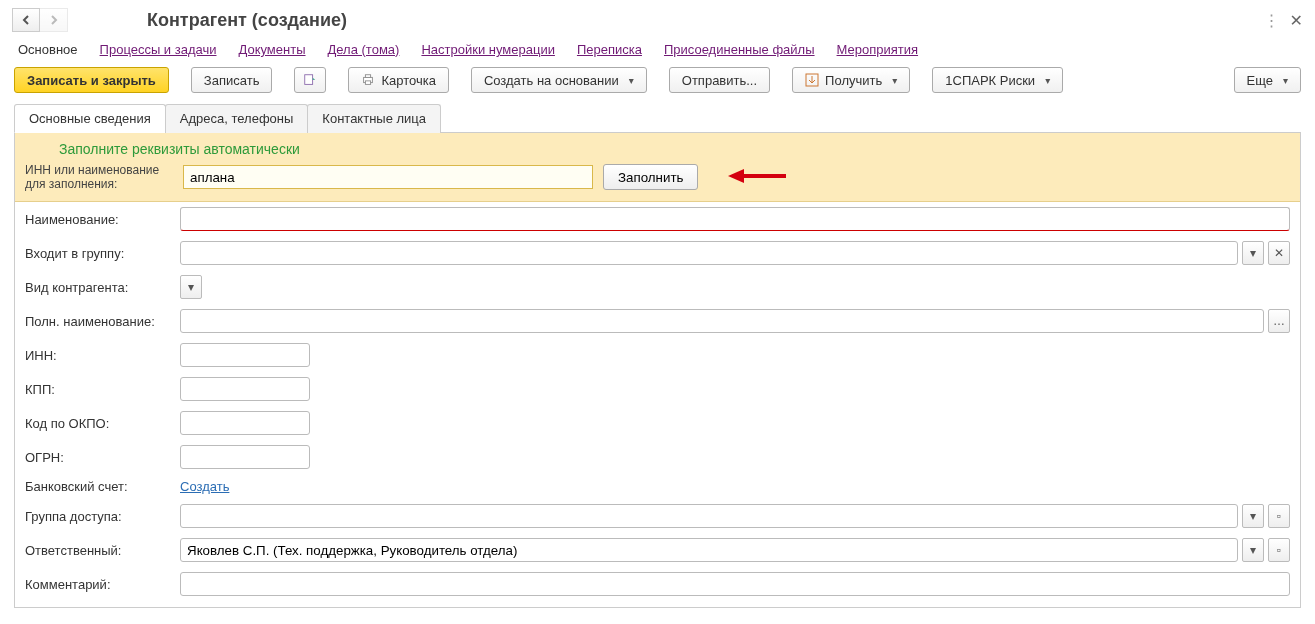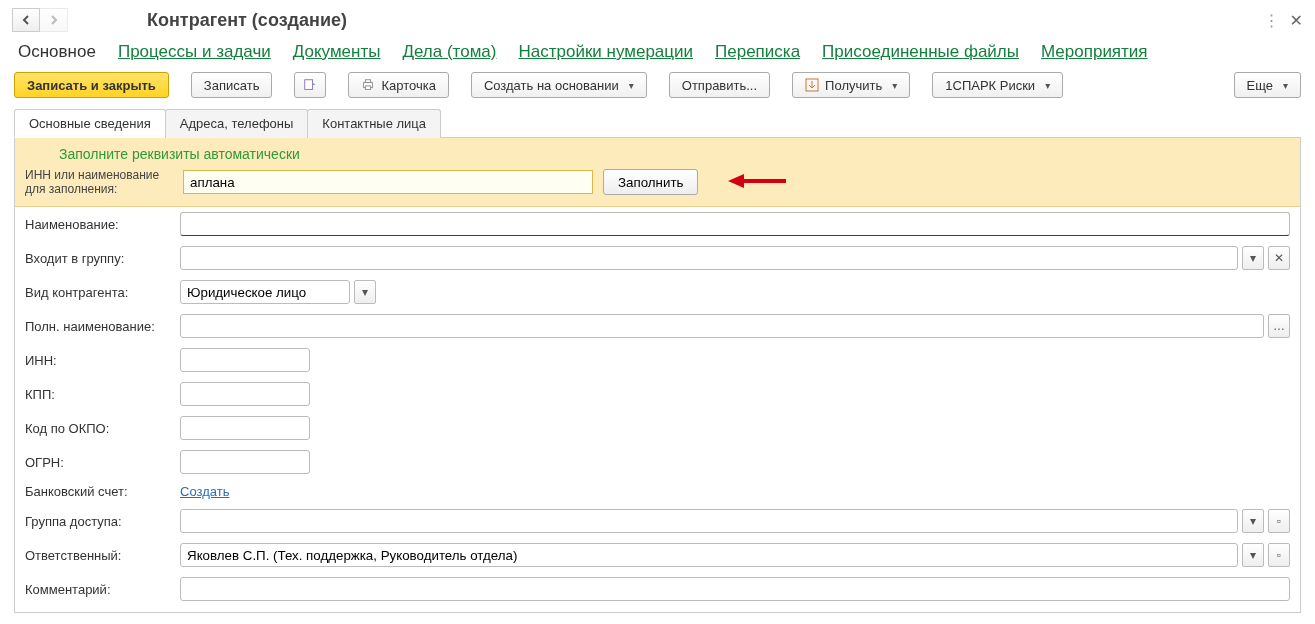--- a/index.html
+++ b/index.html
@@ -32,24 +32,24 @@
     color: #444;
   }
   .header-right { margin-left: auto; display: flex; align-items:center; gap:10px; }
   .kebab { color:#999; font-size:16px; cursor:pointer; }
   .close-x { color:#666; font-size:16px; cursor:pointer; }
   .nav-links {
     display: flex;
     align-items: center;
     gap: 22px;
     padding: 4px 18px 10px 18px;
-    font-size: 17px;
+    font-size: 13px;
   }
   .nav-current { color:#333; }
-  .nav-link { color:#15803d; text-decoration: underline; cursor: pointer; }
+  .nav-link { color:#701a75; text-decoration: underline; cursor: pointer; }
   .toolbar {
     display: flex;
     align-items: center;
     gap: 22px;
     padding: 0 14px 10px 14px;
   }
   .btn {
     height: 26px;
     border: 1px solid #aaa;
     background: linear-gradient(#fff,#f0f0f0);
@@ -273,21 +273,20 @@
     <div class="form-field">
       <input class="text-input" value="" style="">
       <div class="sq-btn">▾</div>
       <div class="sq-btn">✕</div>
     </div>
   </div>
 
   <div class="form-row">
     <div class="form-label">Вид контрагента:</div>
     <div class="form-field">
-      <input class="text-input select-like" value="Юридическое лицо" style="">
       <div class="sq-btn">▾</div>
     </div>
   </div>
 
   <div class="form-row">
     <div class="form-label">Полн. наименование:</div>
     <div class="form-field">
       <input class="text-input" value="" style="">
       <div class="sq-btn">…</div>
     </div>

